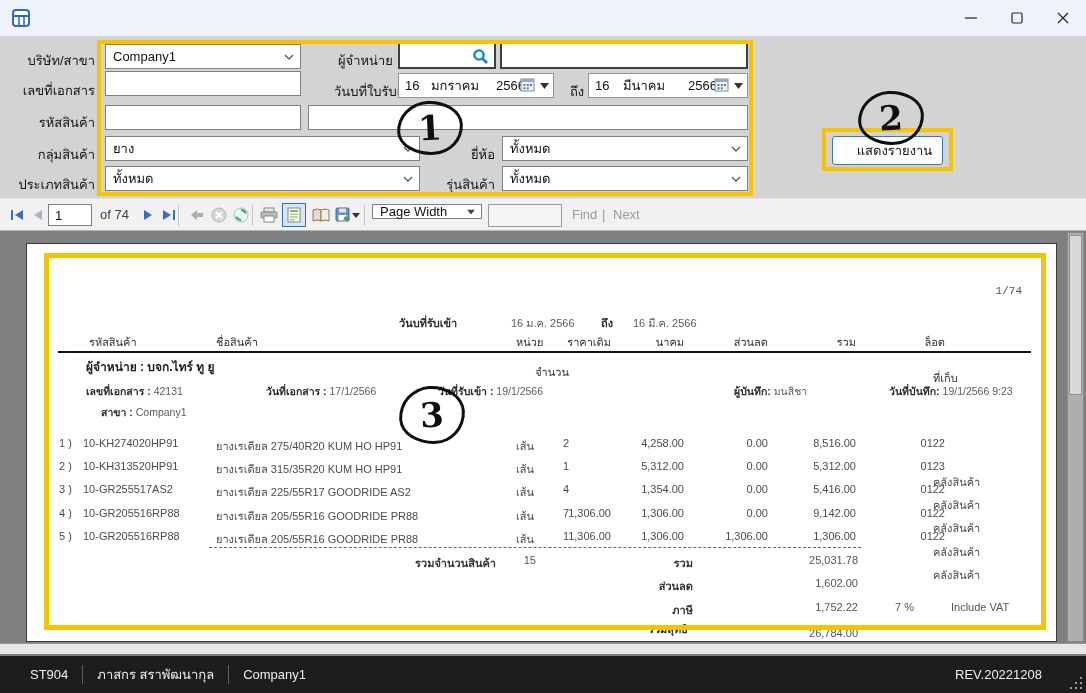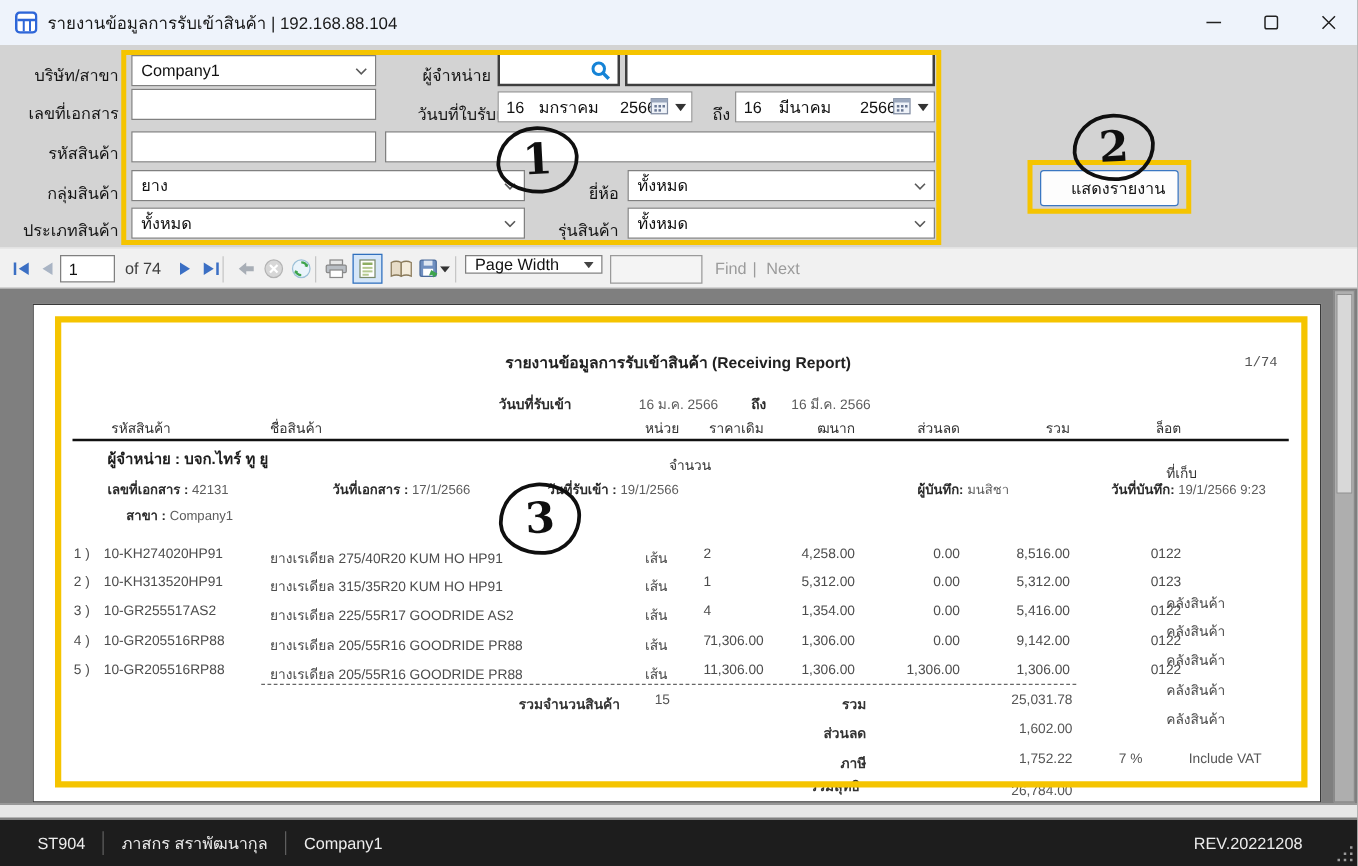--- a/index.html
+++ b/index.html
@@ -94,21 +94,20 @@
 
   <div class="titlebar">
     <span class="abs" style="left:12px; top:9px; line-height:0;">
       <svg width="18" height="18">
           <rect x="1" y="1" width="16" height="16" rx="3" fill="#ffffff" stroke="#2e66d8" stroke-width="2"></rect>
           <line x1="2" y1="7" x2="16" y2="7" stroke="#2e66d8" stroke-width="2"></line>
           <line x1="7" y1="7" x2="7" y2="16" stroke="#2e66d8" stroke-width="1.6"></line>
           <line x1="12" y1="7" x2="12" y2="16" stroke="#2e66d8" stroke-width="1.6"></line>
         </svg>
     </span>
-    <span class="app-title" style="margin-left:38px;">รายงานข้อมูลการรับเข้าสินค้า | 192.168.88.104</span>
     <div class="win-controls">
       <div class="win-btn">
         <svg width="12" height="12">
             <line x1="0" y1="6" x2="12" y2="6" stroke="#222" stroke-width="1.2"></line>
           </svg>
       </div>
       <div class="win-btn">
         <svg width="12" height="12">
             <rect x="1" y="1" width="10" height="10" rx="1.5" fill="none" stroke="#222" stroke-width="1.2"></rect>
           </svg>
@@ -326,35 +325,34 @@
     <span class="ttext dim" style="left:613px;">Next</span>
   </div>
 
   <div class="viewer">
     <div class="page">
       <div class="ann thick" style="left:17px; top:9px; width:1002px; height:377px;"></div>
       <div class="circle" style="left:372px; top:142px; width:66px; height:58px;">
           <span>3</span>
         </div>
 
-      <div class="rp rp-title" style="top:36px;">รายงานข้อมูลการรับเข้าสินค้า (Receiving Report)</div>
       <div class="rp" style="top:41px; right:34px; font-size:11px; color:#555;font-family:Liberation Mono, monospace;">1/74</div>
 
       <div class="rp rp-b" style="left:372px; top:70px; font-size:11px;">วันบที่รับเข้า</div>
       <div class="rp rp-v" style="left:484px; top:70px; font-size:11px;">16 ม.ค. 2566</div>
       <div class="rp rp-b" style="left:574px; top:70px; font-size:11px;">ถึง</div>
       <div class="rp rp-v" style="left:606px; top:70px; font-size:11px;">16 มี.ค. 2566</div>
 
       <div>
         <span class="cell hd c-code" style="top:89px; padding-left:6px;">รหัสสินค้า</span>
         <span class="cell hd c-name" style="top:89px;">ชื่อสินค้า</span>
         <span class="cell hd c-unit" style="top:89px;">หน่วย</span>
         <span class="cell hd c-qty" style="top:89px;margin-top:30px;">จำนวน</span>
         <span class="cell hd c-opr" style="top:89px;">ราคาเดิม</span>
-        <span class="cell hd c-pr" style="top:89px;">ฒนาก</span>
+        <span class="cell hd c-pr" style="top:89px;">นาคม</span>
         <span class="cell hd c-dis" style="top:89px;">ส่วนลด</span>
         <span class="cell hd c-tot" style="top:89px;">รวม</span>
         <span class="cell hd c-lot" style="top:89px;">ล็อต</span>
         <span class="cell hd c-loc" style="top:89px;">ที่เก็บ</span>
       </div>
       <div class="hline" style="top:107px;"></div>
 
       <div class="rp" style="left:59px; top:113px; font-size:12px; font-weight:bold; color:#1d1d1d;">
         <span>ผู้จำหน่าย :</span>
         <span>บจก.ไทร์ ทู ยู</span>

